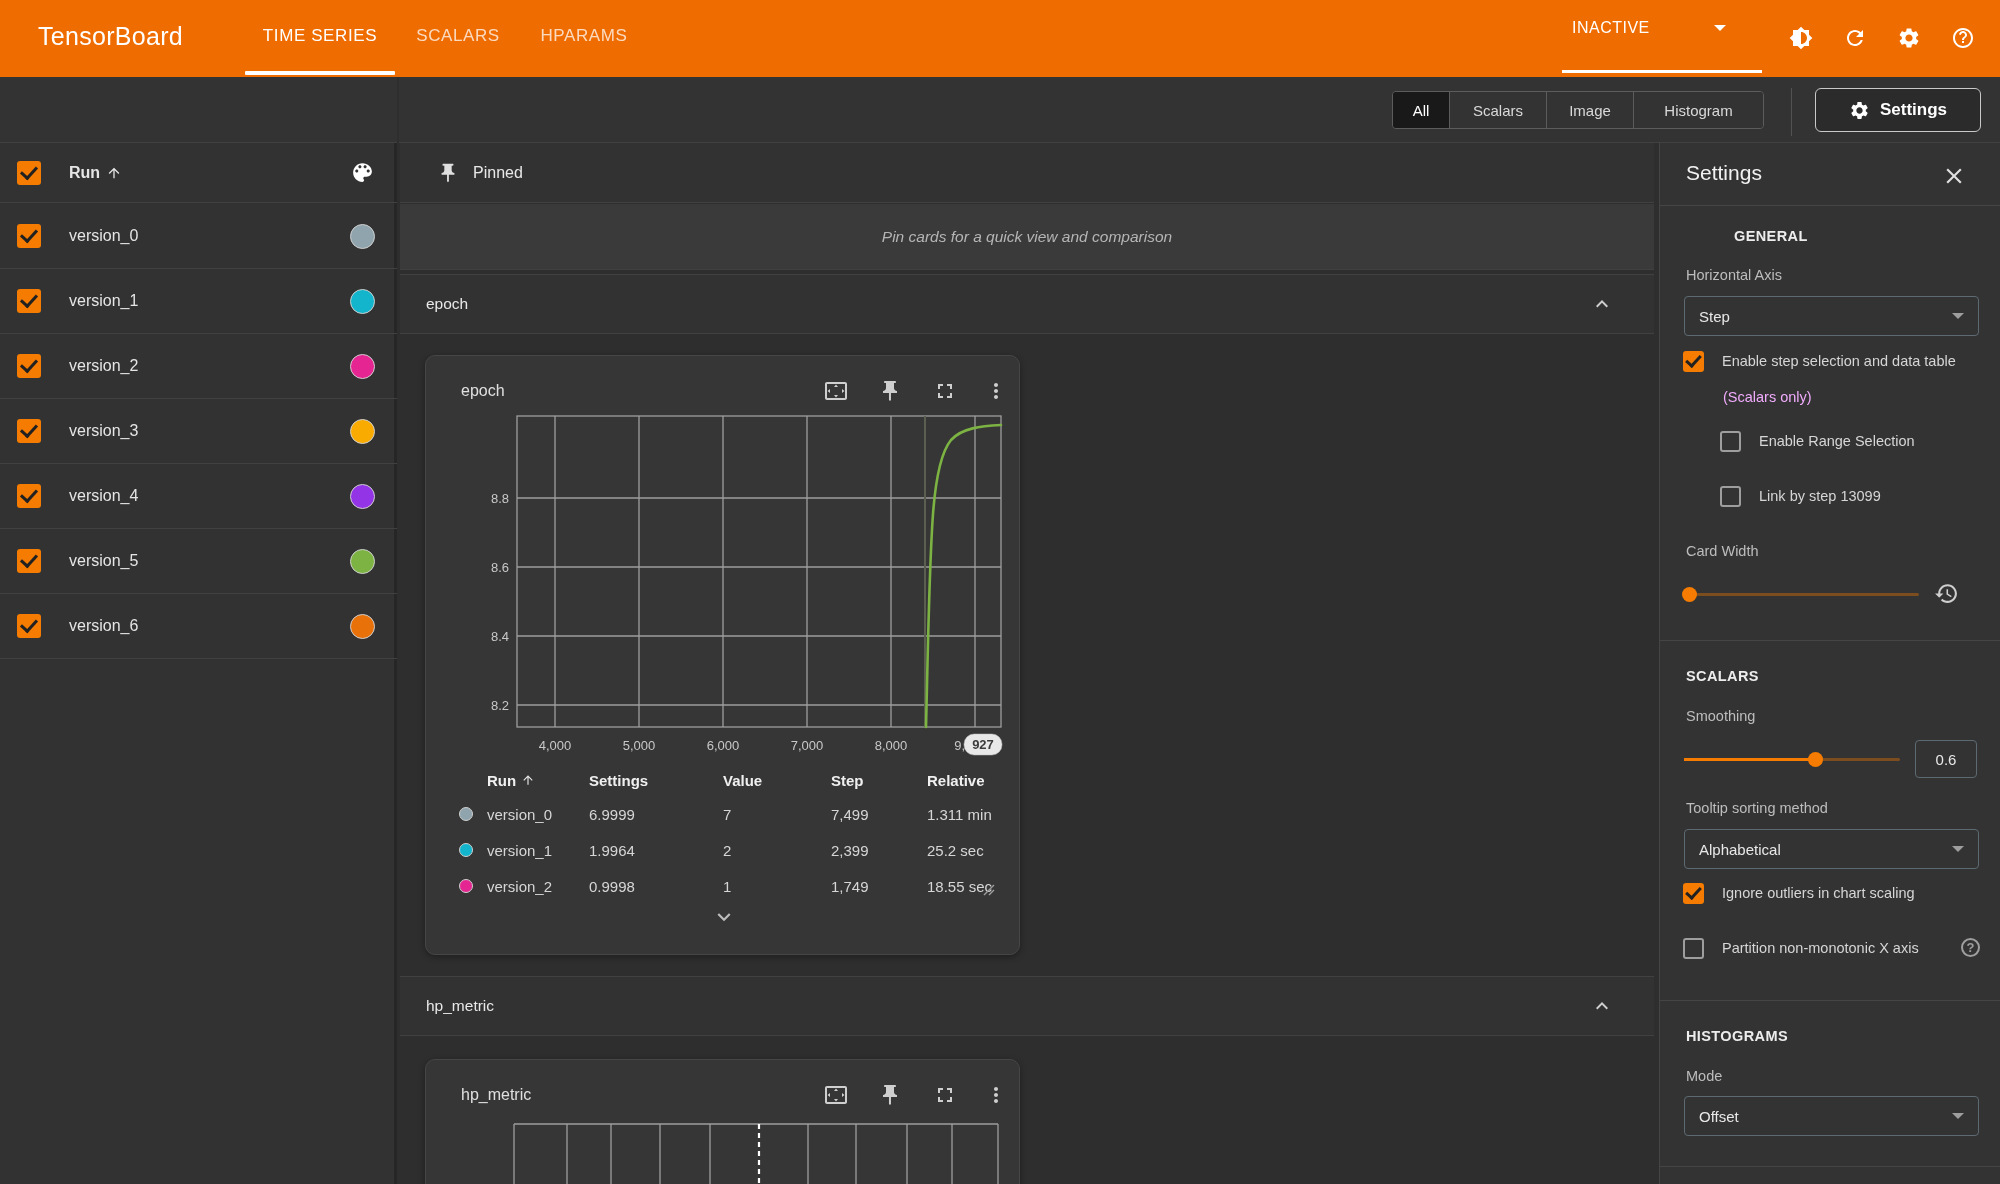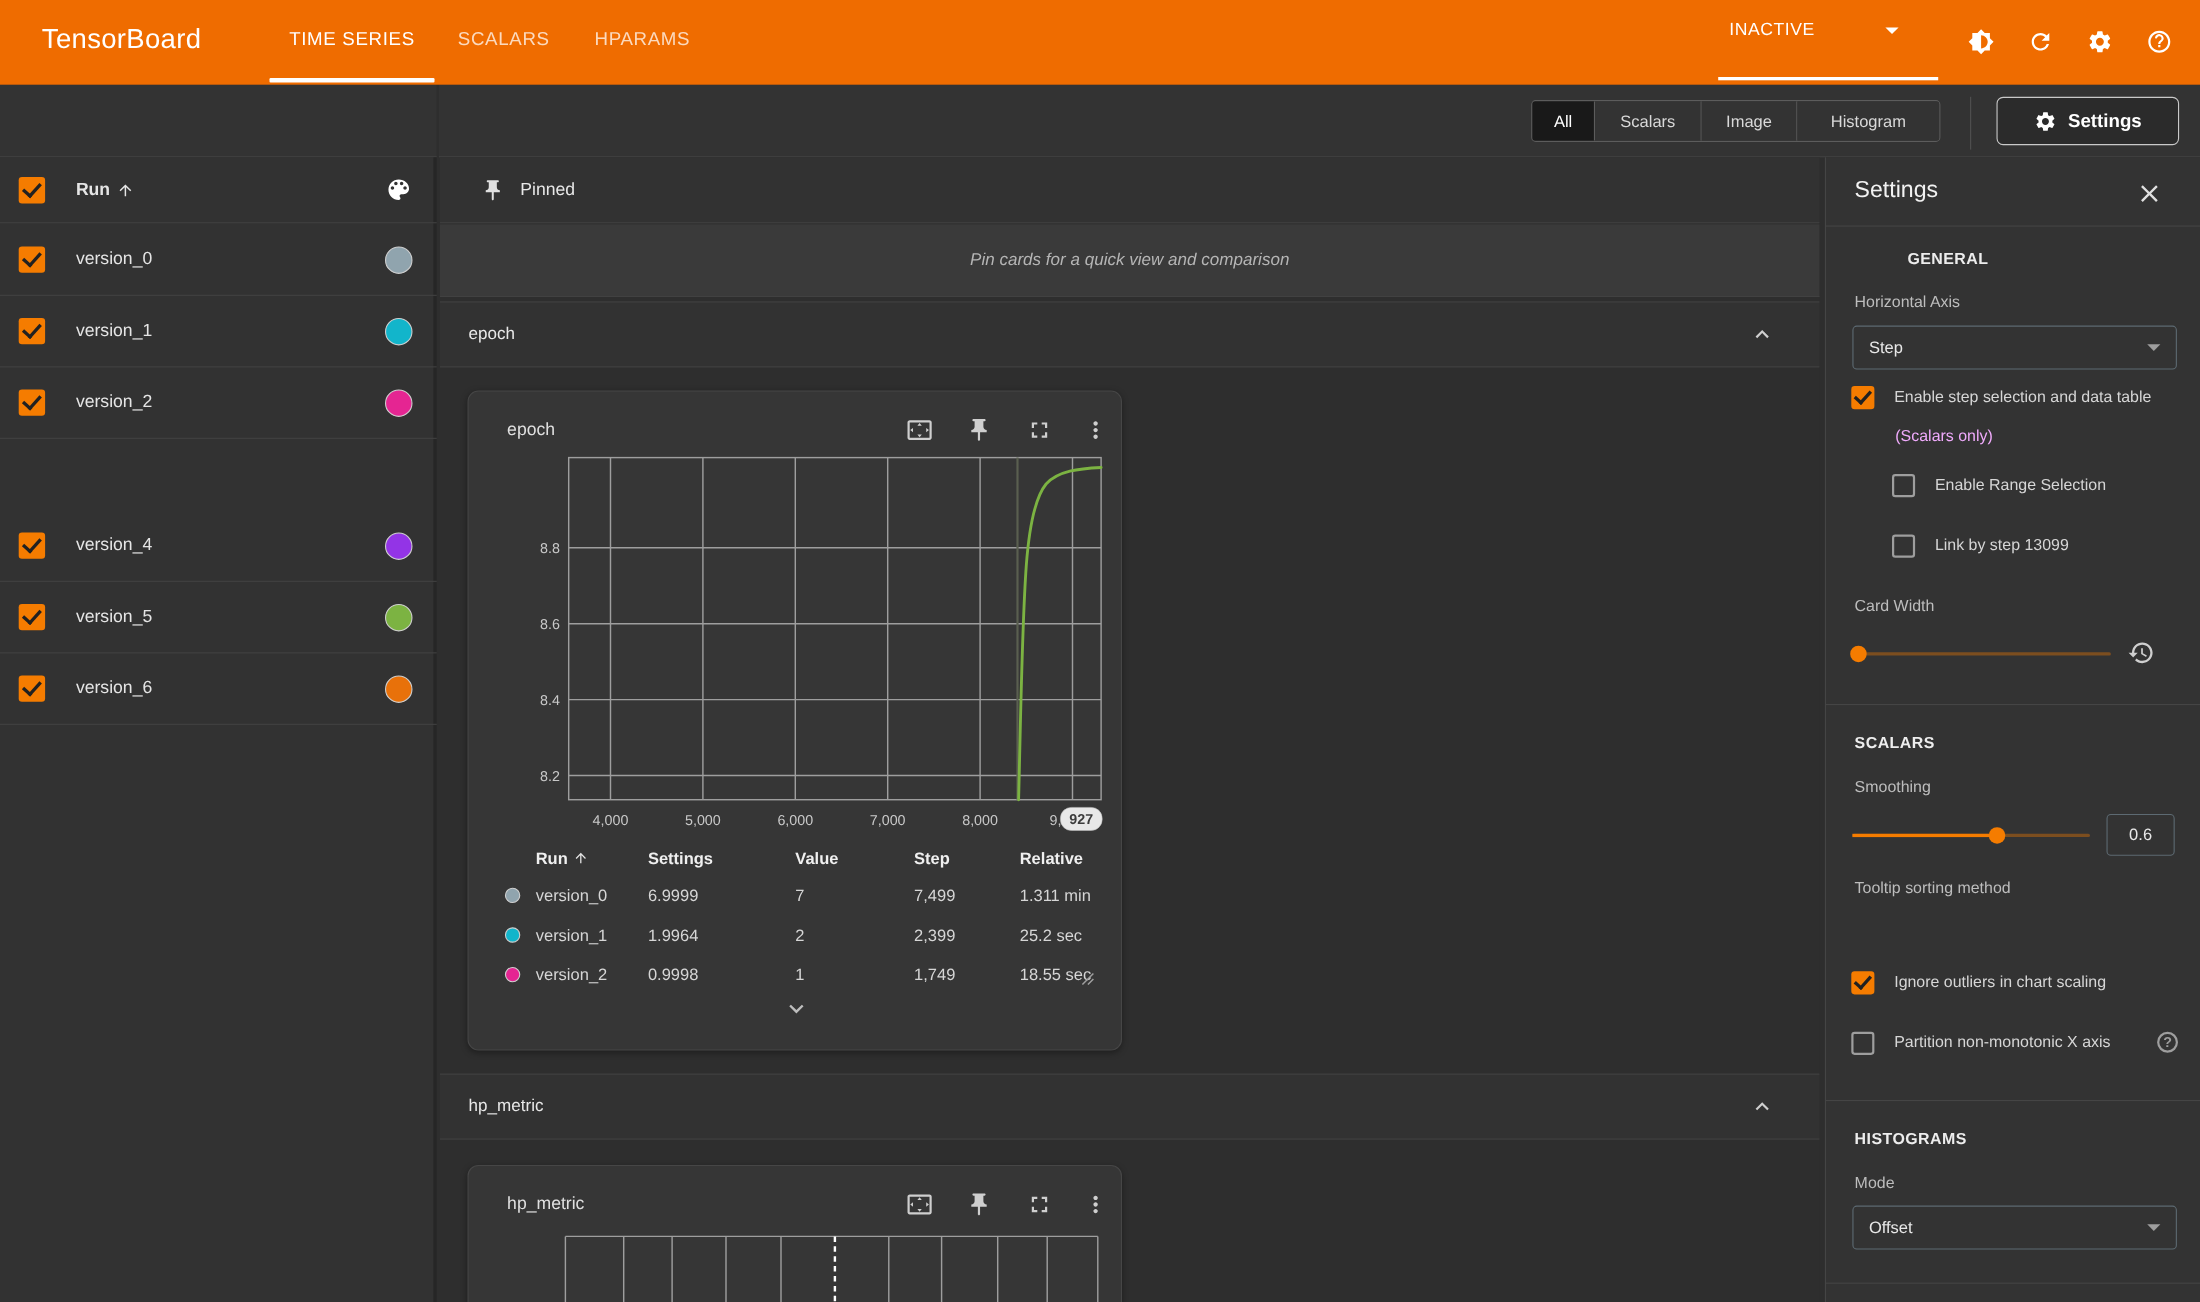--- a/index.html
+++ b/index.html
@@ -211,20 +211,25 @@
   </div>
   <div class="run-row abs" style="top:126px;">
     <span class="cb checked"></span>
     <span class="run-name">version_1</span>
     <span class="run-dot" style="background-color: rgb(18, 181, 203);"></span>
   </div>
   <div class="run-row abs" style="top:191px;">
     <span class="cb checked"></span>
     <span class="run-name">version_2</span>
     <span class="run-dot" style="background-color: rgb(229, 37, 146);"></span>
+  </div>
+  <div class="run-row abs" style="top:256px;">
+    <span class="cb checked"></span>
+    <span class="run-name">version_3</span>
+    <span class="run-dot" style="background-color: rgb(249, 171, 0);"></span>
   </div>
   <div class="run-row abs" style="top:321px;">
     <span class="cb checked"></span>
     <span class="run-name">version_4</span>
     <span class="run-dot" style="background-color: rgb(147, 52, 230);"></span>
   </div>
   <div class="run-row abs" style="top:386px;">
     <span class="cb checked"></span>
     <span class="run-name">version_5</span>
     <span class="run-dot" style="background-color: rgb(124, 179, 66);"></span>
@@ -440,20 +445,24 @@
   <div class="p-abs" style="left:24px; top:615px; width:216px;">
     <div class="slider-track"></div>
     <div class="slider-fill" style="width:131px;"></div>
     <div class="slider-thumb" style="left:124px;"></div>
   </div>
   <div class="value-box p-abs" style="left:255px; top:597px; width:62px; height:38px;">
     <span>0.6</span>
   </div>
 
   <div class="p-label p-abs" style="top:657px;">Tooltip sorting method</div>
+  <div class="dropdown p-abs" style="top:686px;">
+    <span>Alphabetical</span>
+    <span class="caret"></span>
+  </div>
 
   <div class="p-check p-abs" style="left:23px; top:740px;">
     <span class="cb checked"></span>
     <label>Ignore outliers in chart scaling</label>
   </div>
   <div class="p-check p-abs" style="left:23px; top:795px; width:290px;">
     <span class="cb unchecked"></span>
     <label>Partition non-monotonic X axis</label>
   </div>
   <div class="help-circle p-abs" style="left:301px; top:795px;">?</div>

